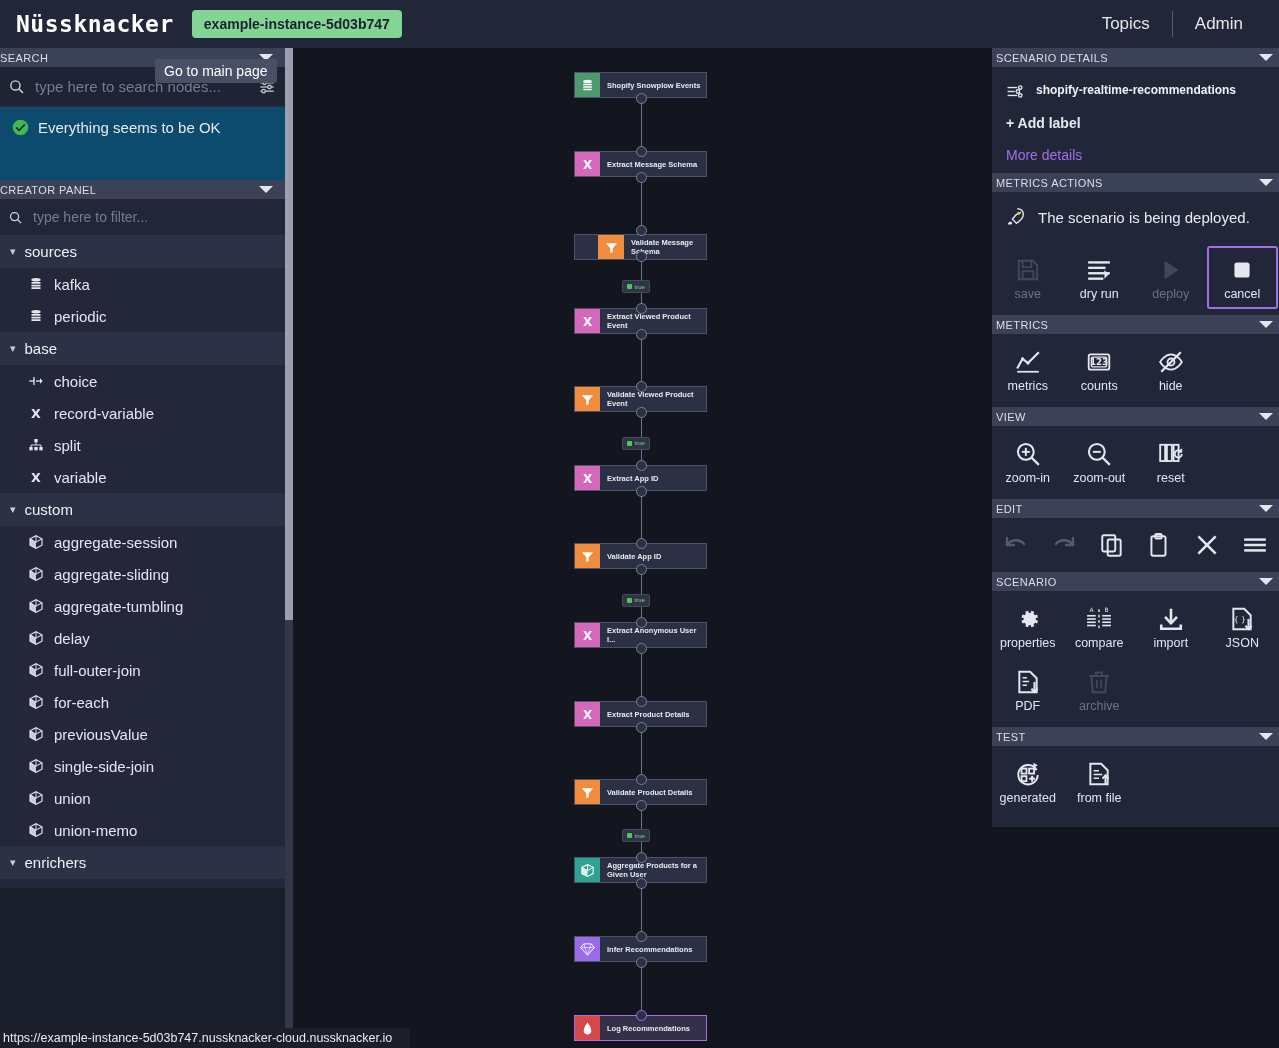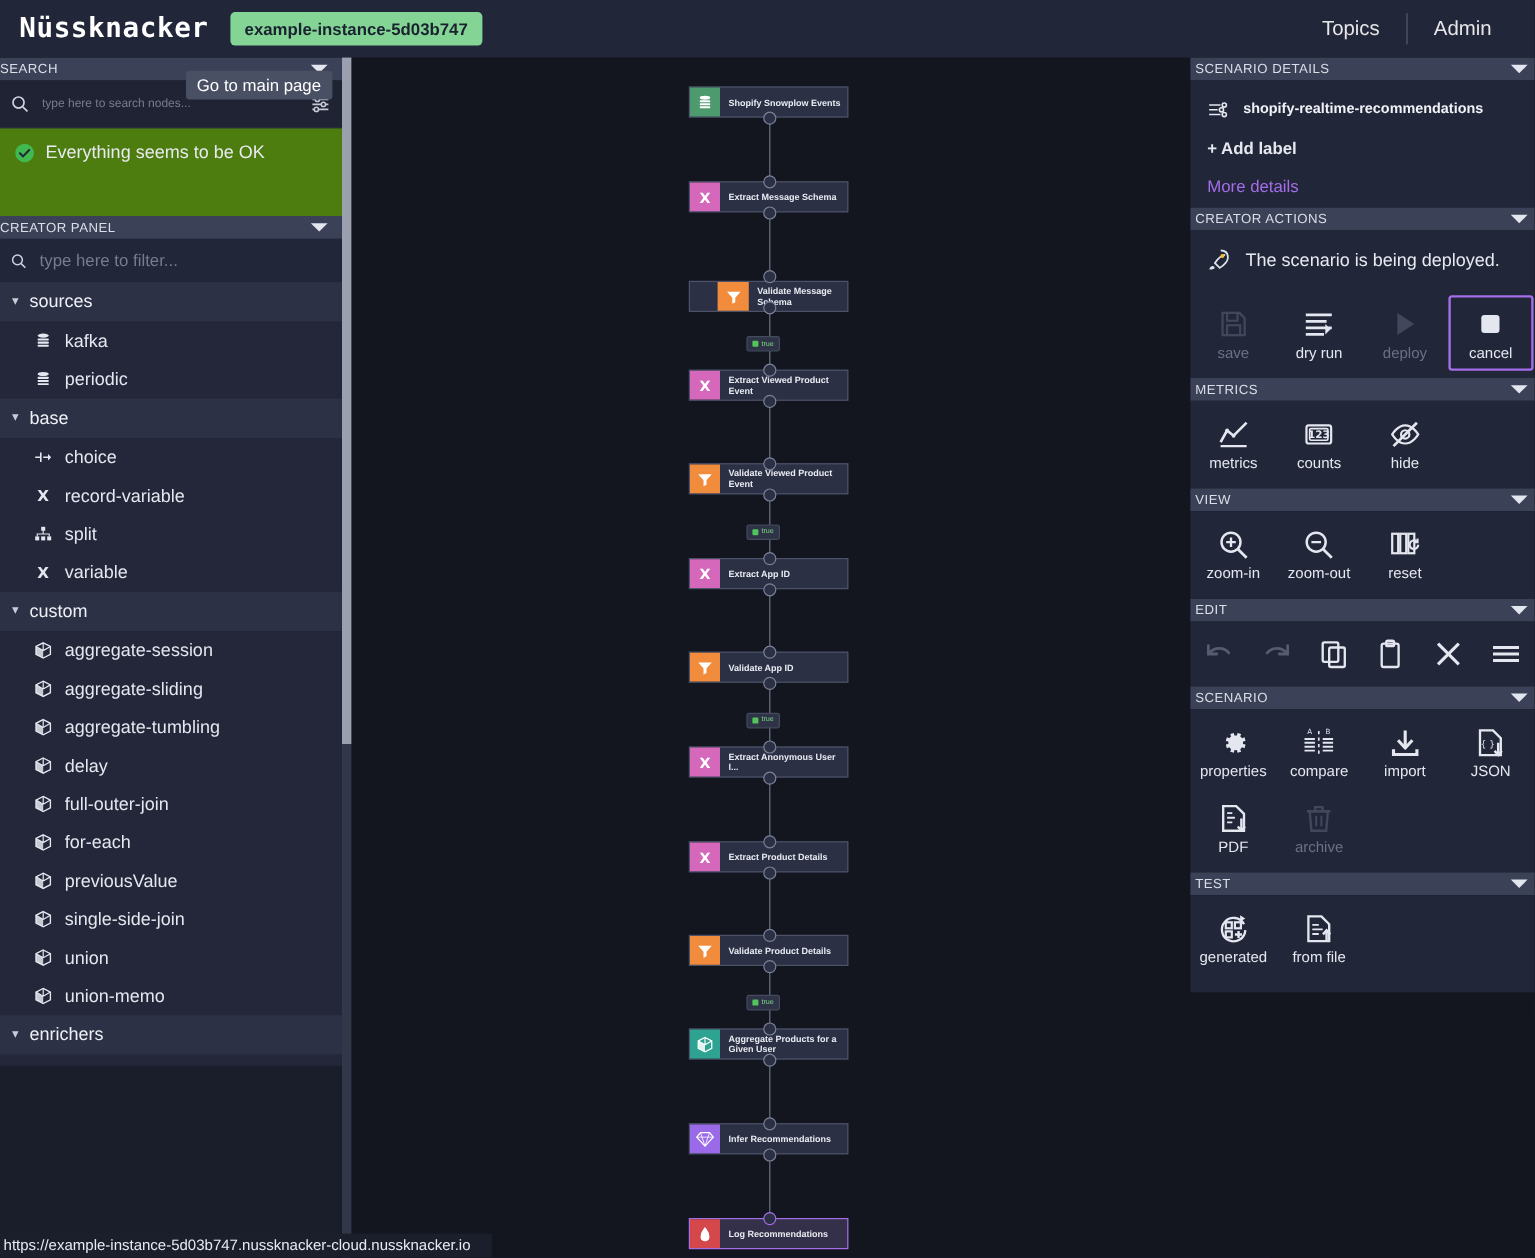--- a/index.html
+++ b/index.html
@@ -53,26 +53,26 @@
            border-right: 7px solid transparent; border-top: 7px solid #e3e6ee;
            margin-right: 6px; }
 
   .search-row {
     height: 40px; background: #1f2333;
     display: flex; align-items: center; padding: 0 8px;
     border-bottom: 1px solid #2a2f44;
   }
   .search-input {
     flex: 1 1 auto; background: transparent; border: none; outline: none;
-    color: #c4b5fd; font-size: 10px; padding-left: 10px;
+    color: #c4b5fd; font-size: 15px; padding-left: 10px;
     font-family: "Liberation Sans", sans-serif;
   }
   .search-input::placeholder { color: #767c8e; }
 
-  .tips-body { height: 73px; background: #4d7c0f; padding: 12px 12px 0 12px; }
+  .tips-body { height: 73px; background: #0c4a6e; padding: 12px 12px 0 12px; }
   .tip-line { display: flex; align-items: center; gap: 9px;
               color: #e8eaf1; font-size: 15px; }
 
   .filter-row {
     height: 36px; background: #222639;
     display: flex; align-items: center; padding: 0 8px;
   }
   .filter-input {
     flex: 1 1 auto; background: transparent; border: none; outline: none;
     color: #cfd3de; font-size: 14px; padding-left: 10px;
@@ -674,21 +674,21 @@
               <circle cx="18" cy="17" r="2.2"></circle>
           </svg>
         </span>
         <div style="color:#f0f2f7;font-size:12px;font-weight:bold;line-height:22px;">shopify-realtime-recommendations</div>
       </div>
       <div style="color:#e6e8f0;font-size:14px;font-weight:bold;margin-top:14px;">+ Add label</div>
       <div style="color:#a36ee8;font-size:14px;margin-top:16px;">More details</div>
     </div>
 
     <div class="rb-panel-head">
-      <span>CREATOR ACTIONS</span>
+      <span>METRICS ACTIONS</span>
       <span class="caret"></span>
     </div>
     <div class="rb-body">
       <div class="deploy-msg">
         <span>
           <svg width="22" height="22" viewBox="0 0 24 24">
             <path d="M14.5 3c4 0 6.5 2.5 6.5 6.5 0 3.6-4.6 7.4-7.4 9.3l-4.4-4.4C11.1 11.6 14.9 7 18.5 7" fill="none" stroke="#dfe2ea" stroke-width="1.6"></path>
             <path d="M4 20c1.2-3 3.2-3.6 4.4-2.4C9.6 18.8 9 20.8 4 20z" fill="#dfe2ea"></path>
             <circle cx="16" cy="8" r="1.8" fill="#f0c02a"></circle>
           </svg>

